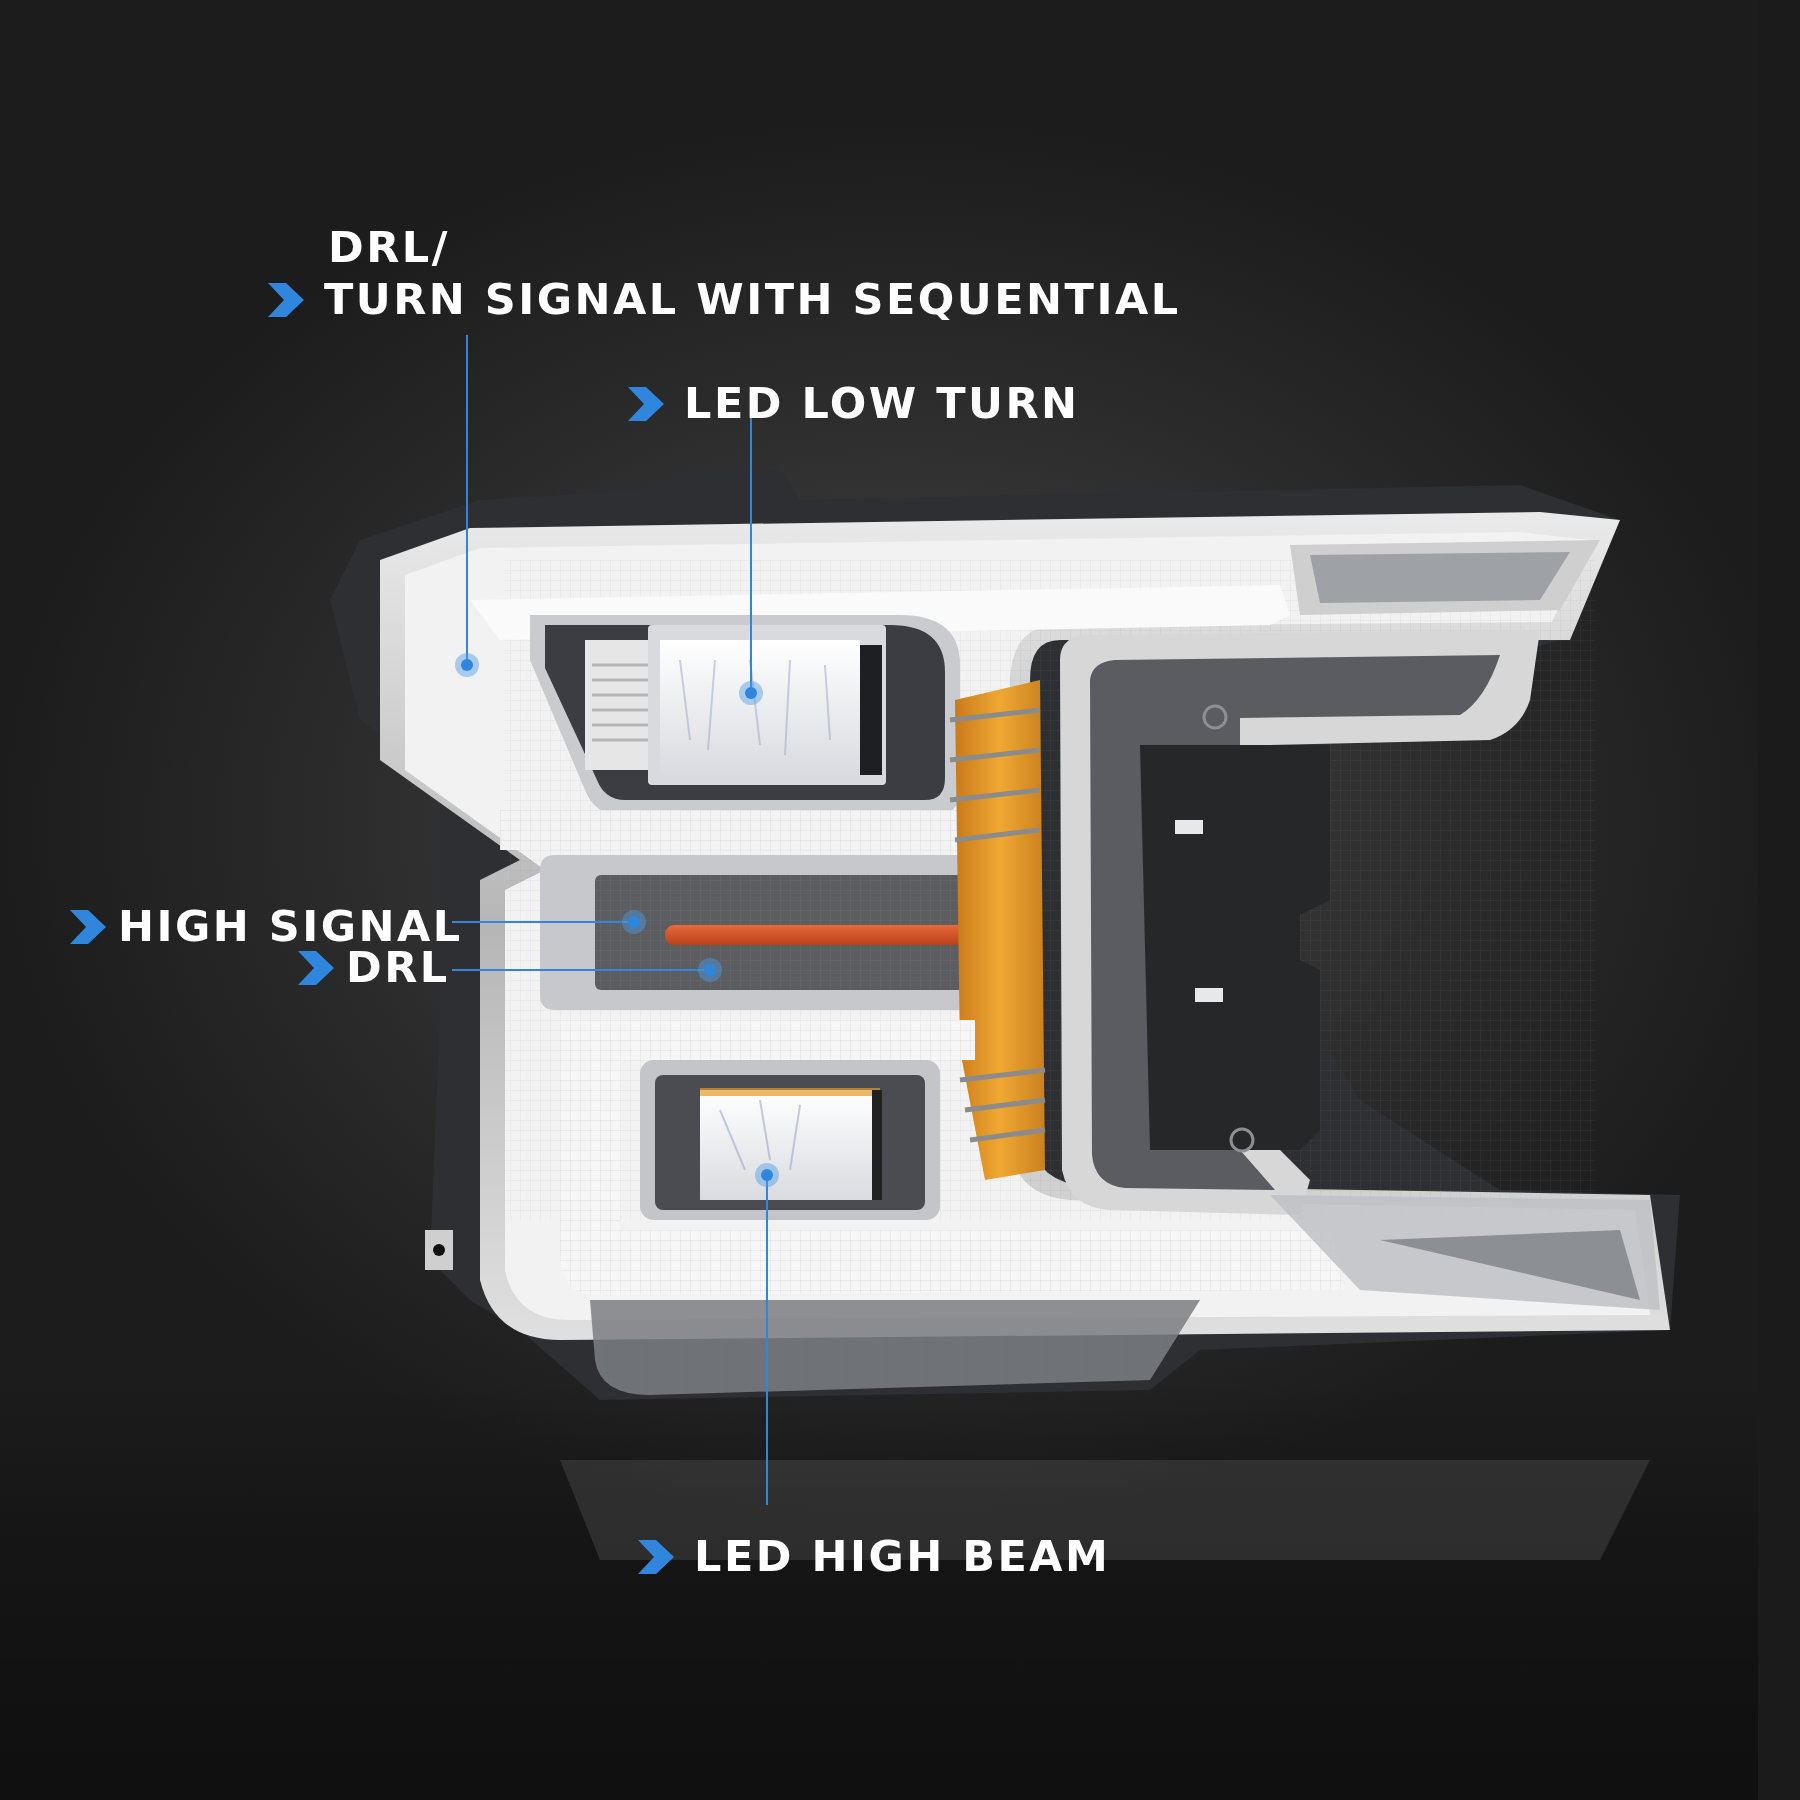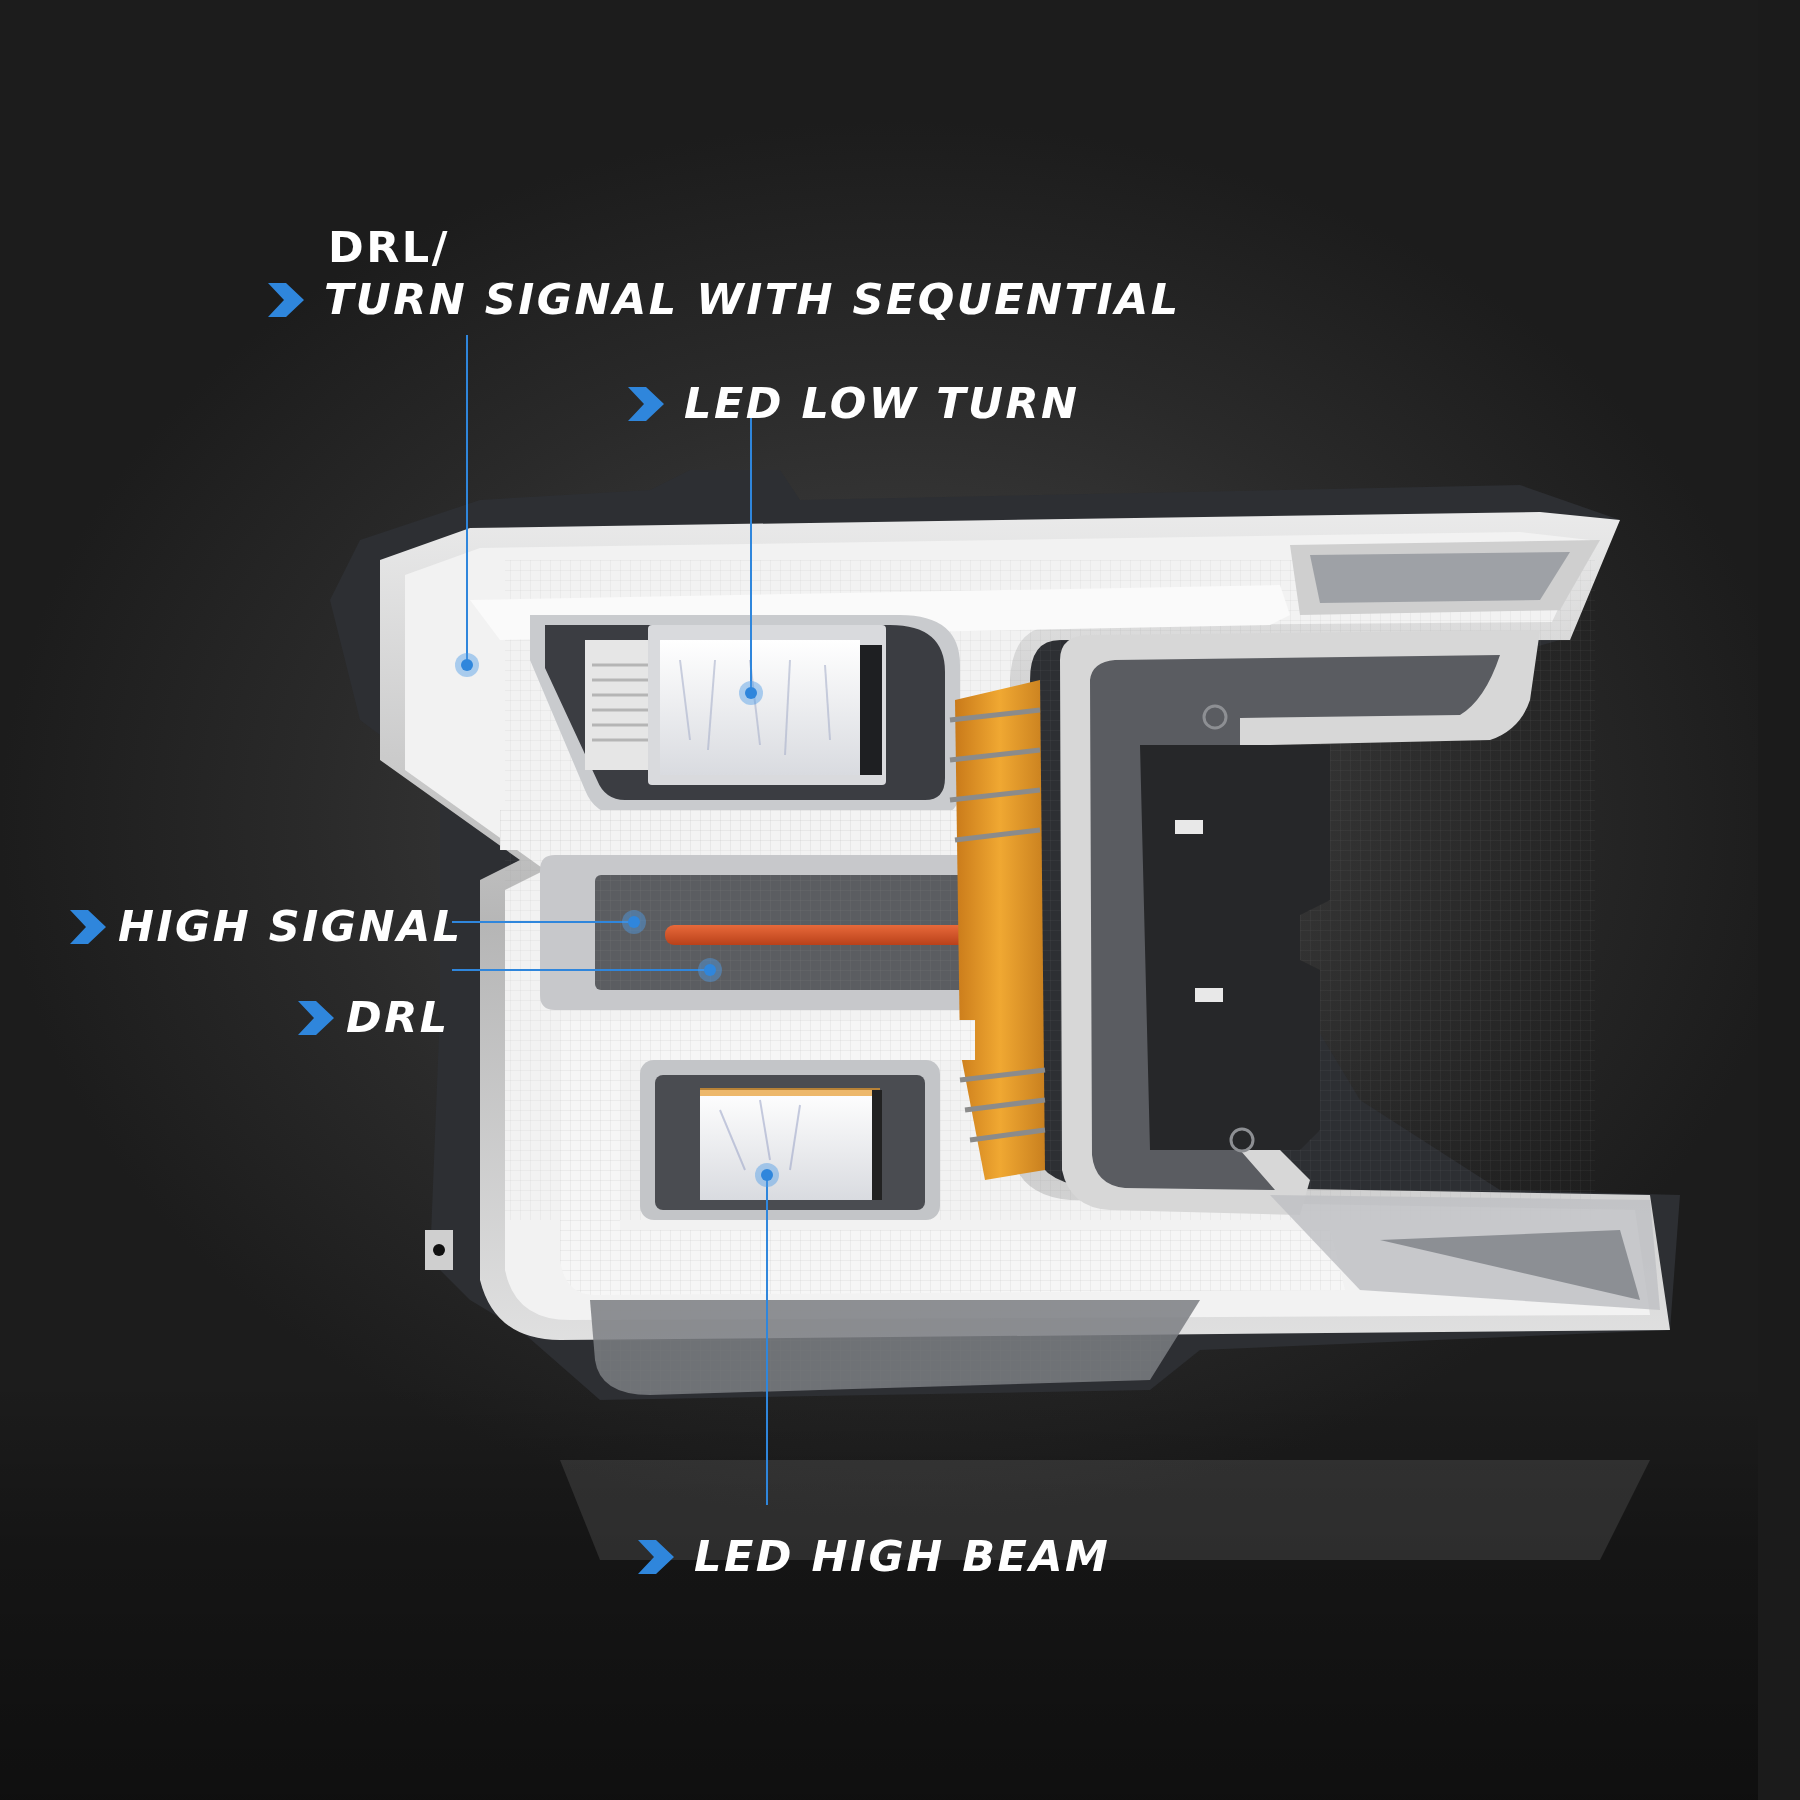--- a/index.html
+++ b/index.html
@@ -18,21 +18,21 @@
     position: absolute; left: 0; top: 1380px; width: 1800px; height: 420px;
     background: linear-gradient(180deg, rgba(0,0,0,0) 0%, rgba(0,0,0,0.25) 40%, rgba(0,0,0,0.45) 100%);
   }
   svg.art { position: absolute; left: 0; top: 0; }
 
   .label {
     position: absolute; color: #ffffff; font-weight: bold;
     font-size: 43px; letter-spacing: 2.5px; line-height: 1; white-space: nowrap;
     display: flex; align-items: center;
   }
-  .label .txt { display: inline-block; font-style: italic; }
+  .label .txt { display: inline-block; }
   .chev {
     display: inline-block; width: 36px; height: 34px; margin-right: 20px;
     flex: 0 0 auto;
   }
   .chev svg { display: block; }
   .label-stack { position: absolute; color: #fff; font-weight: bold; font-size: 43px; letter-spacing: 2.5px; line-height: 1; }
 </style>
 </head>
 <body>
 
@@ -227,21 +227,21 @@
 
   <div class="label" style="left:70px; top:905px;">
     <span class="chev" style="margin-right:12px;">
       <svg width="36" height="34" viewBox="0 0 36 34">
           <path d="M0 0 H18 L36 17 L18 34 H0 L16 17 Z" fill="#2f86dc"></path>
         </svg>
     </span>
     <span class="txt">HIGH SIGNAL</span>
   </div>
 
-  <div class="label" style="left:298px; top:996px;">
+  <div class="label" style="left:298px; top:946px;">
     <span class="chev" style="margin-right:12px;">
       <svg width="36" height="34" viewBox="0 0 36 34">
           <path d="M0 0 H18 L36 17 L18 34 H0 L16 17 Z" fill="#2f86dc"></path>
         </svg>
     </span>
     <span class="txt">DRL</span>
   </div>
 
   <div class="label" style="left:638px; top:1535px;text-align:center;">
     <span class="chev">

